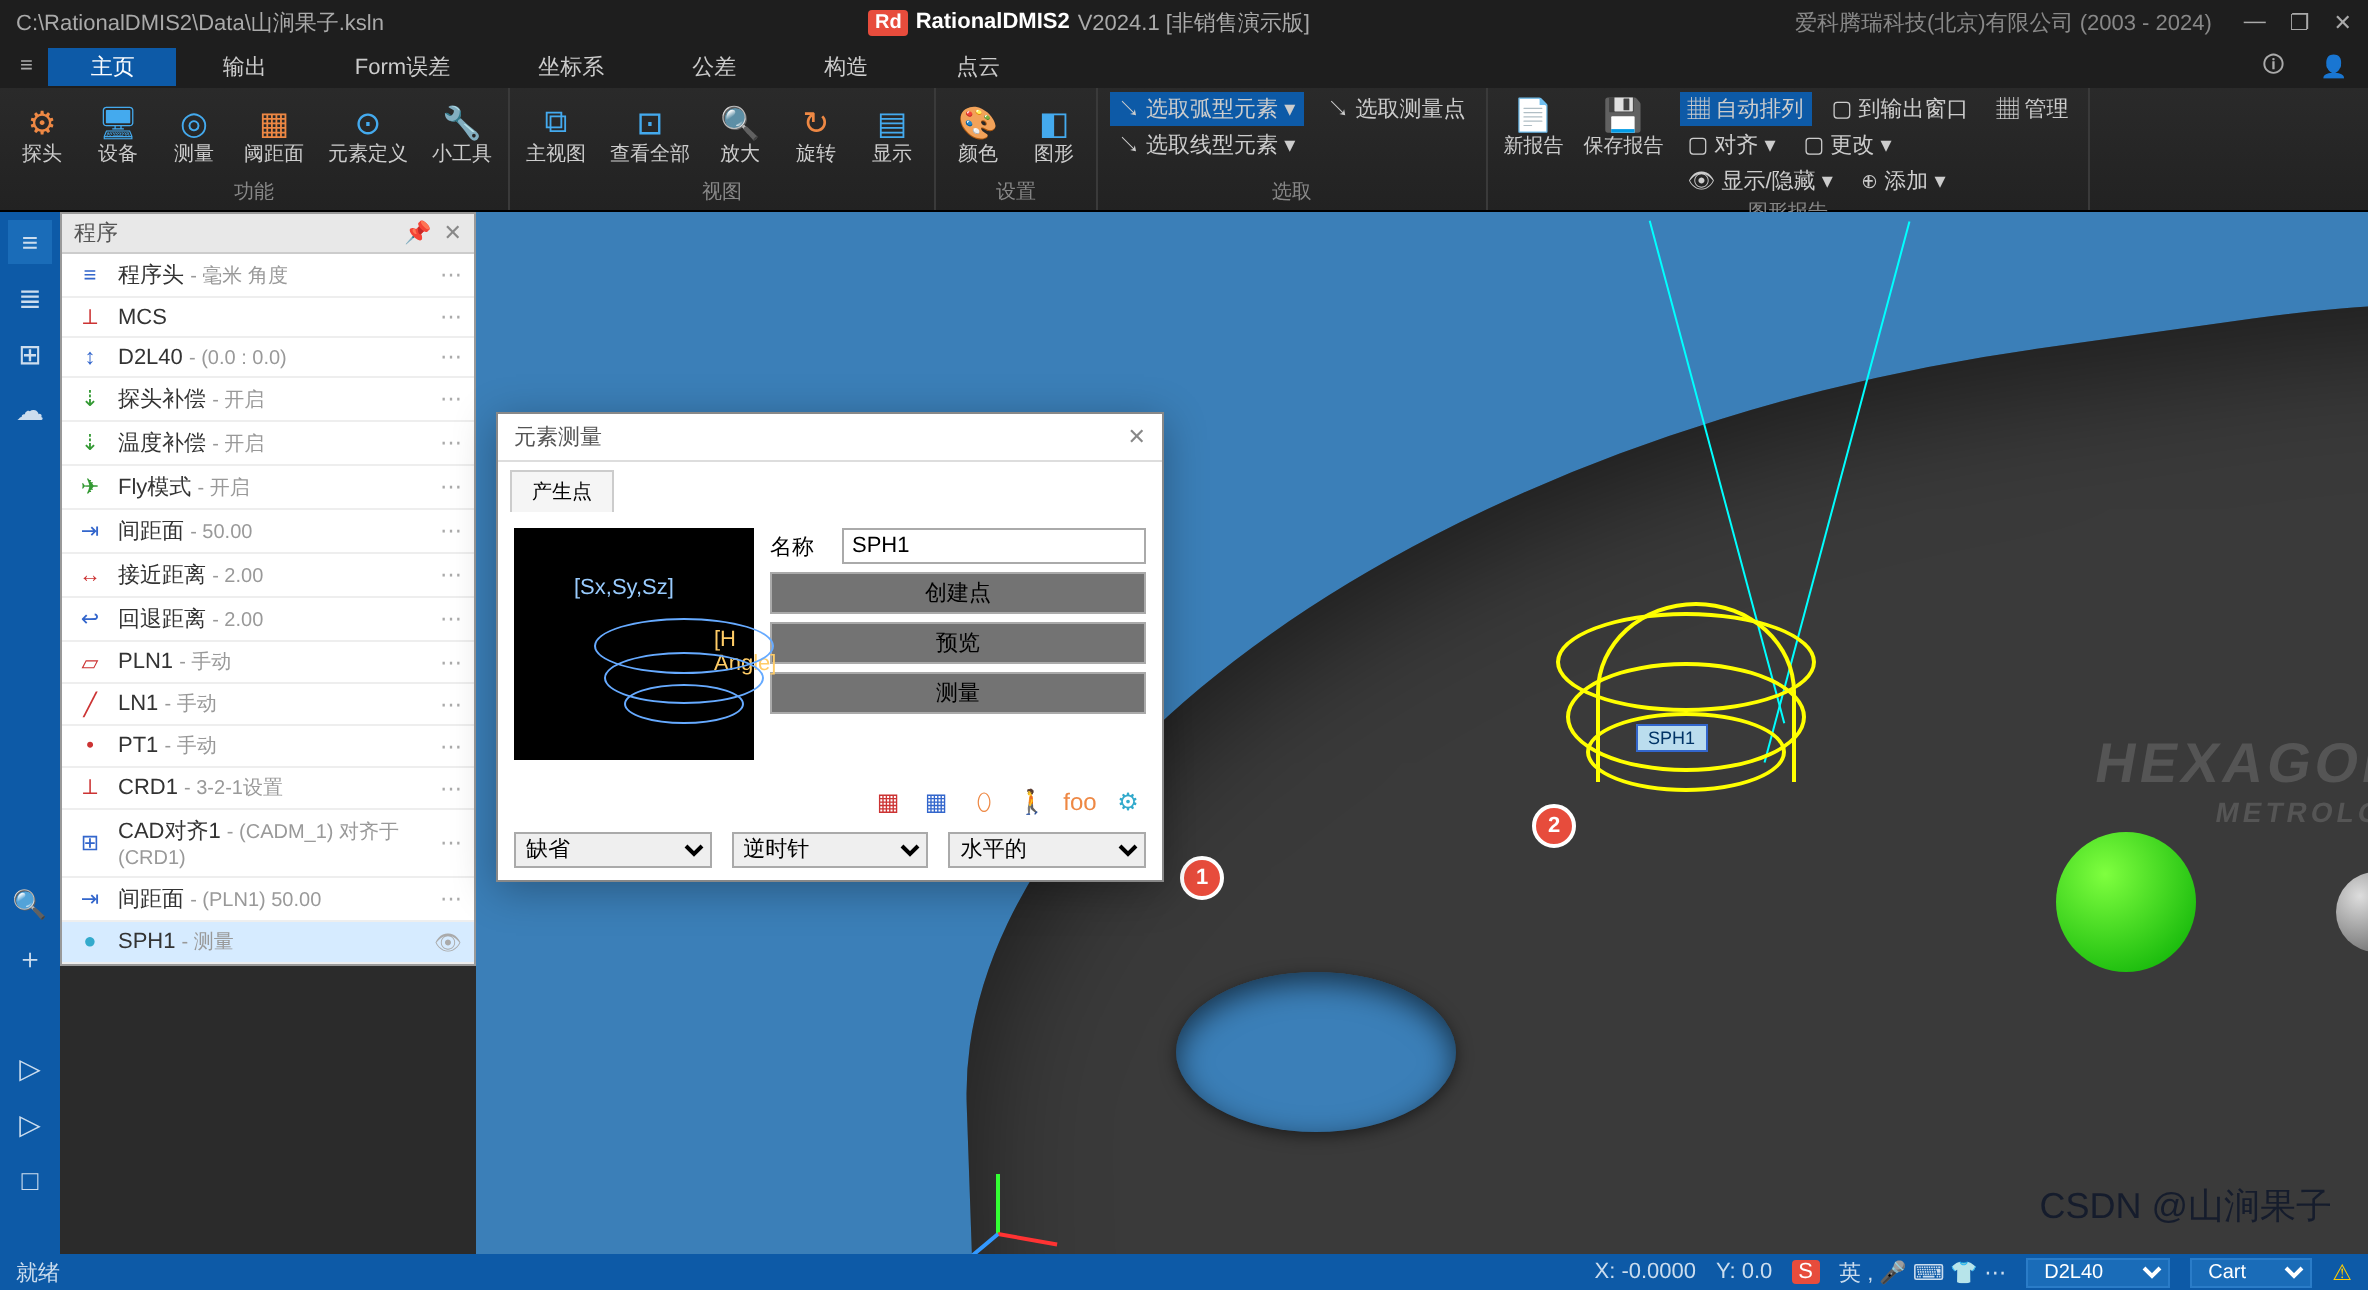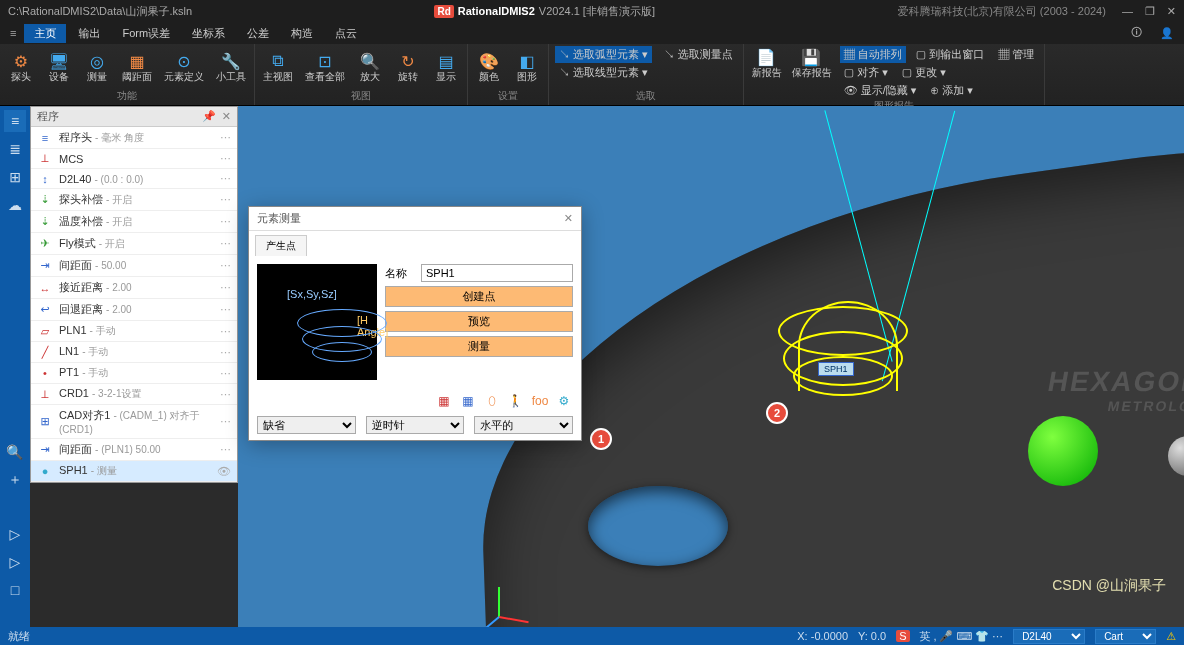--- a/index.html
+++ b/index.html
@@ -6,21 +6,21 @@
 body { background: #2b2b2b; width: 1184px; height: 645px; overflow: hidden; position: relative; }
 
 .titlebar { height: 22px; background: #1e1e1e; color: #aaa; display: flex; align-items: center; padding: 0 8px; }
 .titlebar .path { flex: 0 0 auto; }
 .titlebar .center { flex: 1; text-align: center; display: flex; justify-content: center; align-items: center; gap: 4px; }
 .titlebar .logo { background: #e74c3c; color: #fff; padding: 1px 3px; border-radius: 2px; font-size: 10px; font-weight: bold; }
 .titlebar .right { color: #888; }
 .winbtns { display: flex; gap: 12px; margin-left: 16px; color: #aaa; }
 
 .menubar { height: 22px; background: #1e1e1e; display: flex; align-items: center; padding: 0 4px; gap: 2px; }
-.menubar .mi { color: #ccc; padding: 2px 10px; cursor: pointer; }
+.menubar .mi { color: #ccc; padding: 2px 21px; cursor: pointer; }
 .menubar .mi.active { background: #0d5aa7; color: #fff; }
 .menubar .hamburger { color: #aaa; padding: 0 6px; }
 .menubar .icon-right { margin-left: auto; color: #aaa; padding: 0 6px; }
 
 .ribbon { height: 62px; background: linear-gradient(#2a2a2a,#222); border-bottom: 1px solid #000; display: flex; }
 .ribbon-group { display: flex; flex-direction: column; border-right: 1px solid #3a3a3a; padding: 2px 6px; }
 .ribbon-row { display: flex; gap: 8px; flex: 1; align-items: center; }
 .ribbon-btn { display: flex; flex-direction: column; align-items: center; color: #ccc; cursor: pointer; padding: 2px 2px; min-width: 30px; }
 .ribbon-btn .ico { font-size: 16px; height: 18px; }
 .ribbon-btn .lbl { font-size: 10px; white-space: nowrap; }
@@ -59,34 +59,34 @@
 .dialog .dlg-hdr { display: flex; align-items: center; padding: 4px 8px; border-bottom: 1px solid #ddd; }
 .dialog .dlg-hdr .dlg-ttl { flex: 1; color: #555; }
 .dialog .tabrow { padding: 4px 6px 0; }
 .dialog .tab { display: inline-block; padding: 3px 10px; border: 1px solid #ccc; border-bottom: none; background: #f5f5f5; font-size: 10px; }
 .dialog .body { padding: 8px; display: flex; gap: 8px; }
 .preview { width: 160px; height: 116px; background: #000; position: relative; color: #fff; font-size: 9px; }
 .preview .ell { position: absolute; border: 1px solid #6af; border-radius: 50%; }
 .rcol { flex: 1; display: flex; flex-direction: column; gap: 4px; }
 .rcol .lblrow { display: flex; align-items: center; gap: 6px; }
 .rcol input[type=text] { flex: 1; border: 1px solid #aaa; padding: 2px 4px; font-size: 11px; }
-.rcol button { border: 1px solid #aaa; background: #fdba74; padding: 2px 0; cursor: pointer; font-size: 11px; }
+.rcol button { border: 1px solid #aaa; background: #737373; padding: 2px 0; cursor: pointer; font-size: 11px; }
 .iconbar { display: flex; gap: 6px; padding: 4px 8px; justify-content: flex-end; }
 .iconbar .ib { width: 18px; height: 18px; display: flex; align-items: center; justify-content: center; cursor: pointer; border: 1px solid transparent; font-size: 12px; }
 .selrow { display: flex; gap: 10px; padding: 2px 8px 6px; }
 .selrow select { flex: 1; border: 1px solid #aaa; padding: 1px; font-size: 11px; }
 .redbox { margin: 0 8px 10px; border: 2px solid #e33; padding: 4px 6px; }
 .redbox .frow { display: flex; align-items: center; margin: 2px 0; gap: 8px; }
 .redbox .flbl { width: 60px; text-align: right; color: #333; }
 .redbox input { flex: 1; border: 1px solid #aaa; padding: 2px 4px; }
 
 .statusbar { position: absolute; left: 0; right: 0; bottom: 0; height: 18px; background: #0d5aa7; color: #cde; display: flex; align-items: center; padding: 0 8px; gap: 10px; }
 .statusbar .spacer { flex: 1; }
 .statusbar select { background: #1a6cb8; color: #fff; border: 1px solid #2a7cc8; font-size: 10px; padding: 0 16px 0 4px; }
-.wm { position: absolute; right: 18px; bottom: 32px; color: #fef9c3; font-size: 14px; opacity: .85; }
+.wm { position: absolute; right: 18px; bottom: 12px; color: #0f172a; font-size: 18px; opacity: .85; }
 .engrave { position: absolute; color: #555; font-weight: bold; letter-spacing: 2px; transform: skewX(-10deg); }
 </style>
 </head>
 <body>
 
 <div class="titlebar">
   <span class="path">C:\RationalDMIS2\Data\山涧果子.ksln</span>
   <div class="center">
     <span class="logo">Rd</span>
     <span style="color:#fff;font-weight:bold">RationalDMIS2</span>

